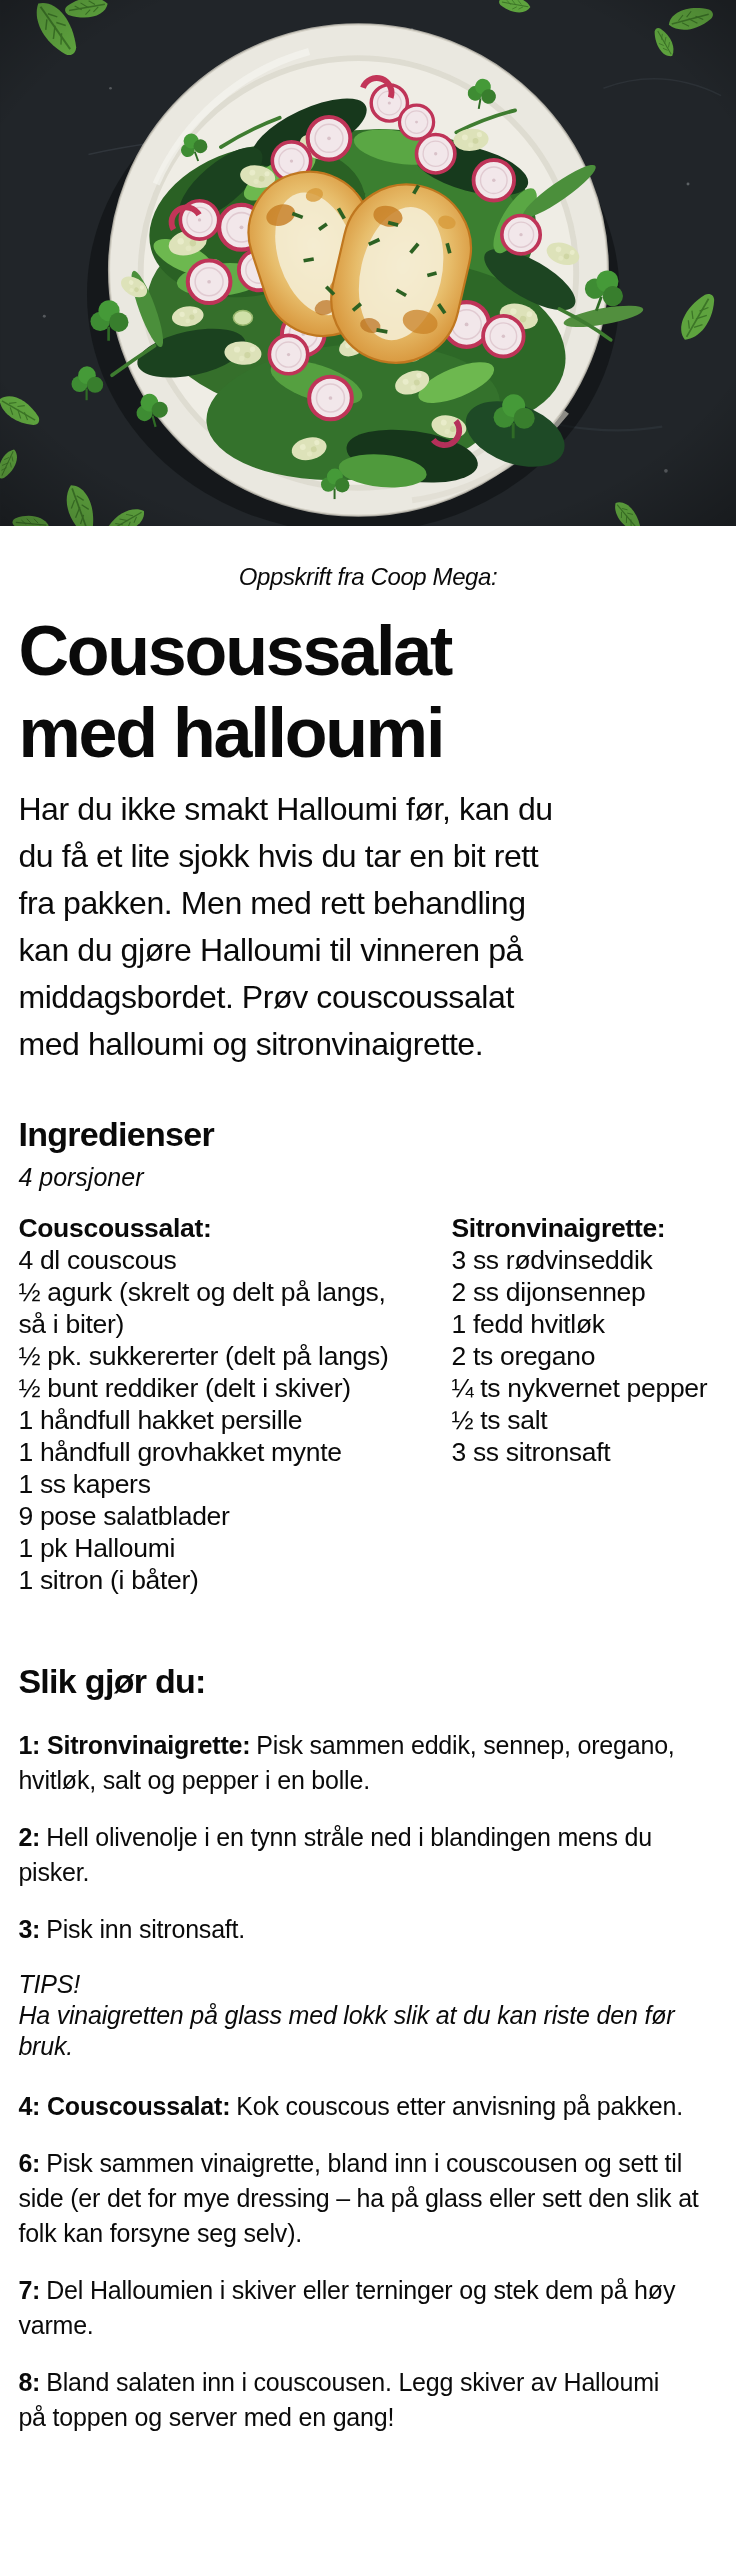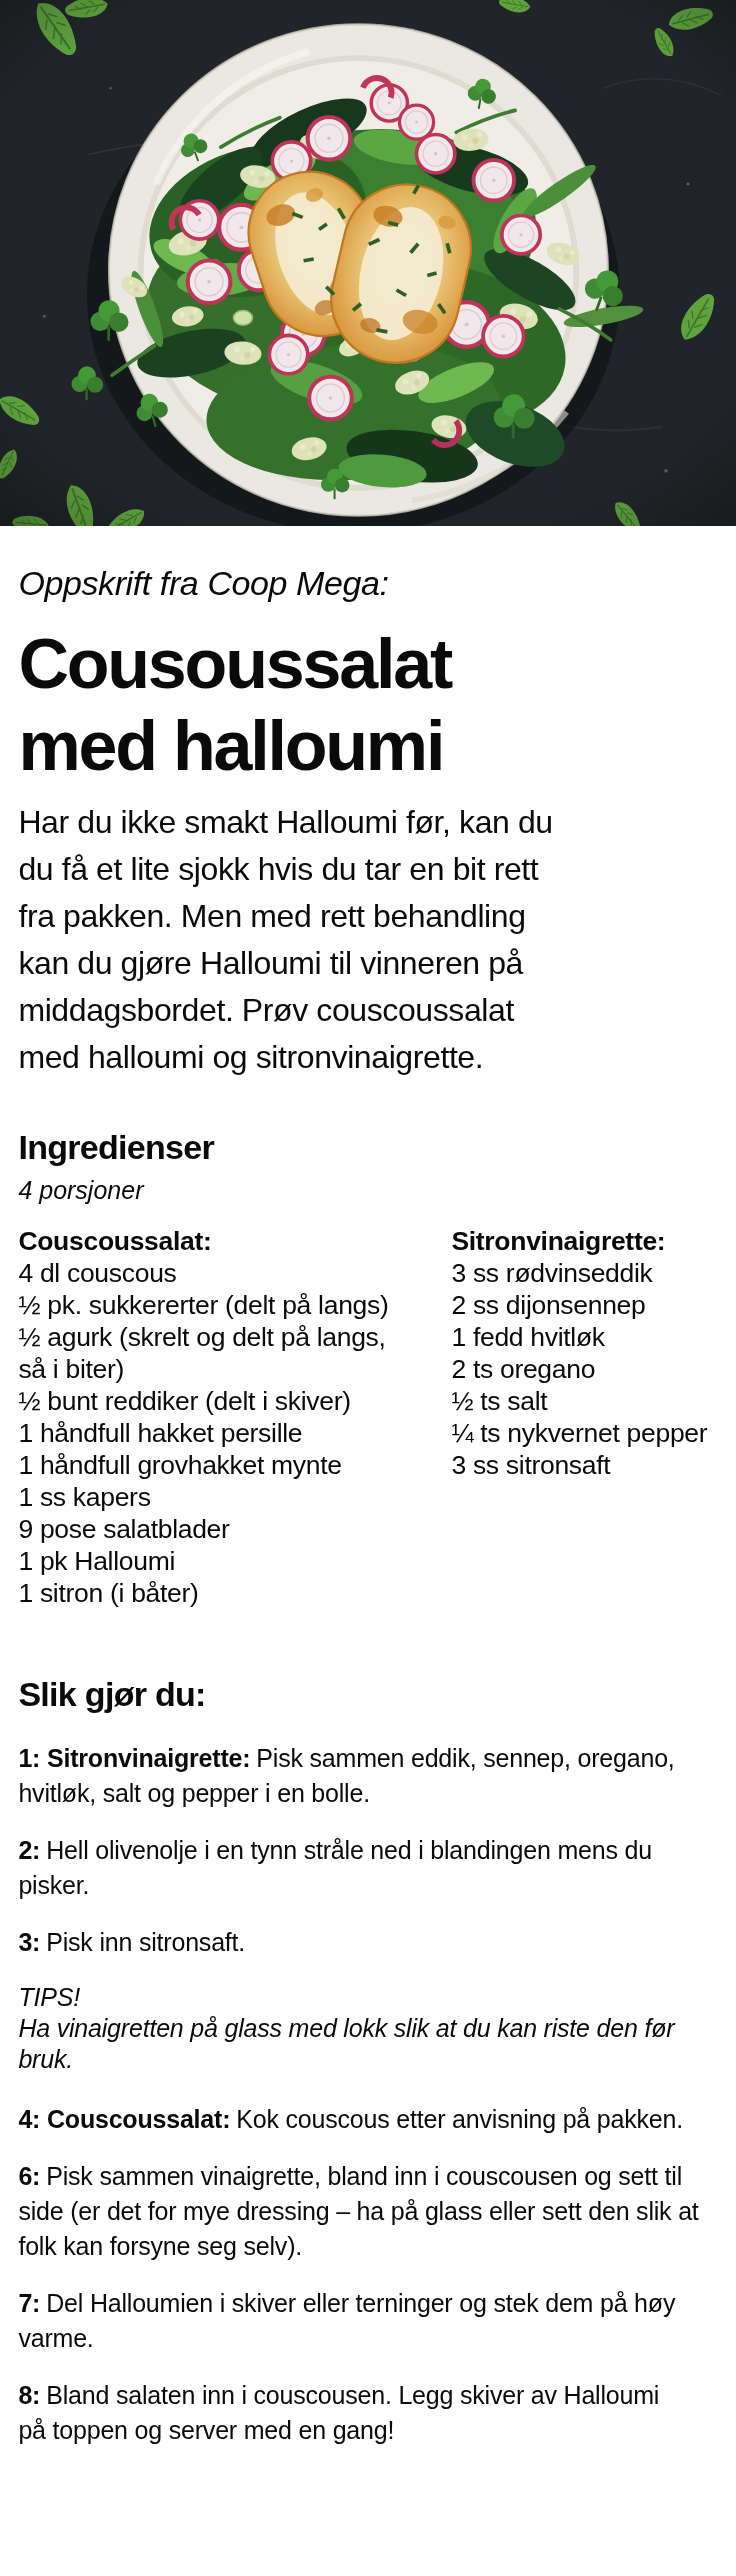--- a/index.html
+++ b/index.html
@@ -11,21 +11,21 @@
     width:736px; height:2576px; overflow:hidden;
     background:var(--page-bg,#fff);
     color:var(--text,#0a0a0a);
     font-family:"Liberation Sans","DejaVu Sans",sans-serif;
   }
   .photo{width:736px; height:526px; overflow:hidden; background:#212529;}
   .photo svg{display:block; width:736px; height:526px;}
   article{padding:0 18.4px;}
   .kicker{
     margin-top:35px;
-    font-style:italic; font-size:34px; line-height:1.3; letter-spacing:-0.4px;
+    font-style:italic; font-size:24px; line-height:1.3; letter-spacing:-0.4px;text-align:center;
   }
   h1.title{
     margin-top:17.7px;
     font-weight:bold; font-size:70px; line-height:1.18; letter-spacing:-2.2px;
     white-space:pre-line;
   }
   .intro{
     margin-top:11px;
     font-size:32px; line-height:47px; letter-spacing:-0.4px;
     white-space:pre-line;
@@ -281,39 +281,39 @@
 middagsbordet. Prøv couscoussalat
 med halloumi og sitronvinaigrette.</p>
 
   <h2 class="sect">Ingredienser</h2>
   <p class="servings">4 porsjoner</p>
 
   <div class="cols">
     <div class="col">
       <p class="colhead">Couscoussalat:</p>
       <p class="ing">4 dl couscous</p>
-      <p class="ing">½ pk. sukkererter (delt på langs)</p>
       <p class="ing">½ agurk (skrelt og delt på langs,
 så i biter)</p>
+      <p class="ing">½ pk. sukkererter (delt på langs)</p>
       <p class="ing">½ bunt reddiker (delt i skiver)</p>
       <p class="ing">1 håndfull hakket persille</p>
       <p class="ing">1 håndfull grovhakket mynte</p>
       <p class="ing">1 ss kapers</p>
       <p class="ing">9 pose salatblader</p>
       <p class="ing">1 pk Halloumi</p>
       <p class="ing">1 sitron (i båter)</p>
     </div>
     <div class="col">
       <p class="colhead">Sitronvinaigrette:</p>
       <p class="ing">3 ss rødvinseddik</p>
       <p class="ing">2 ss dijonsennep</p>
       <p class="ing">1 fedd hvitløk</p>
       <p class="ing">2 ts oregano</p>
+      <p class="ing">¼ ts nykvernet pepper</p>
       <p class="ing">½ ts salt</p>
-      <p class="ing">¼ ts nykvernet pepper</p>
       <p class="ing">3 ss sitronsaft</p>
     </div>
   </div>
 
   <h2 class="sect method">Slik gjør du:</h2>
 
   <div class="steps">
     <p class="step"><b>1: Sitronvinaigrette:</b><span>Pisk sammen eddik, sennep, oregano,
 hvitløk, salt og pepper i en bolle.</span></p>
     <p class="step"><b>2:</b><span>Hell olivenolje i en tynn stråle ned i blandingen mens du

